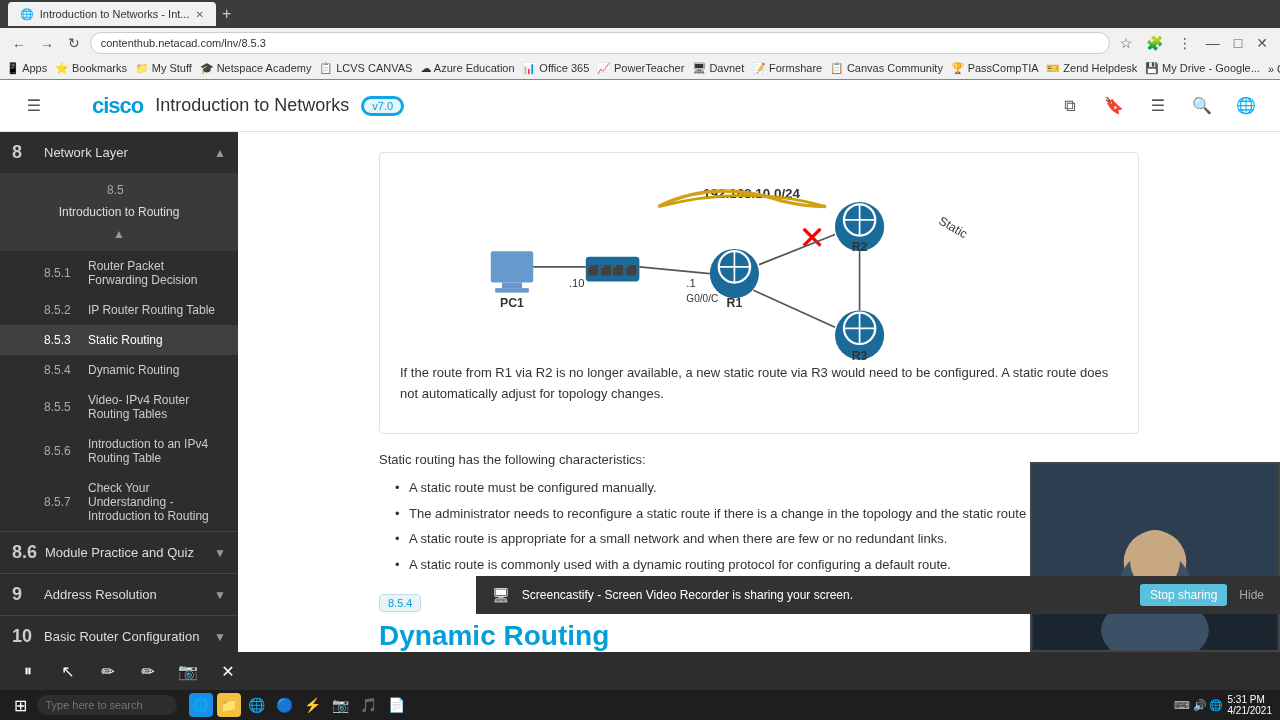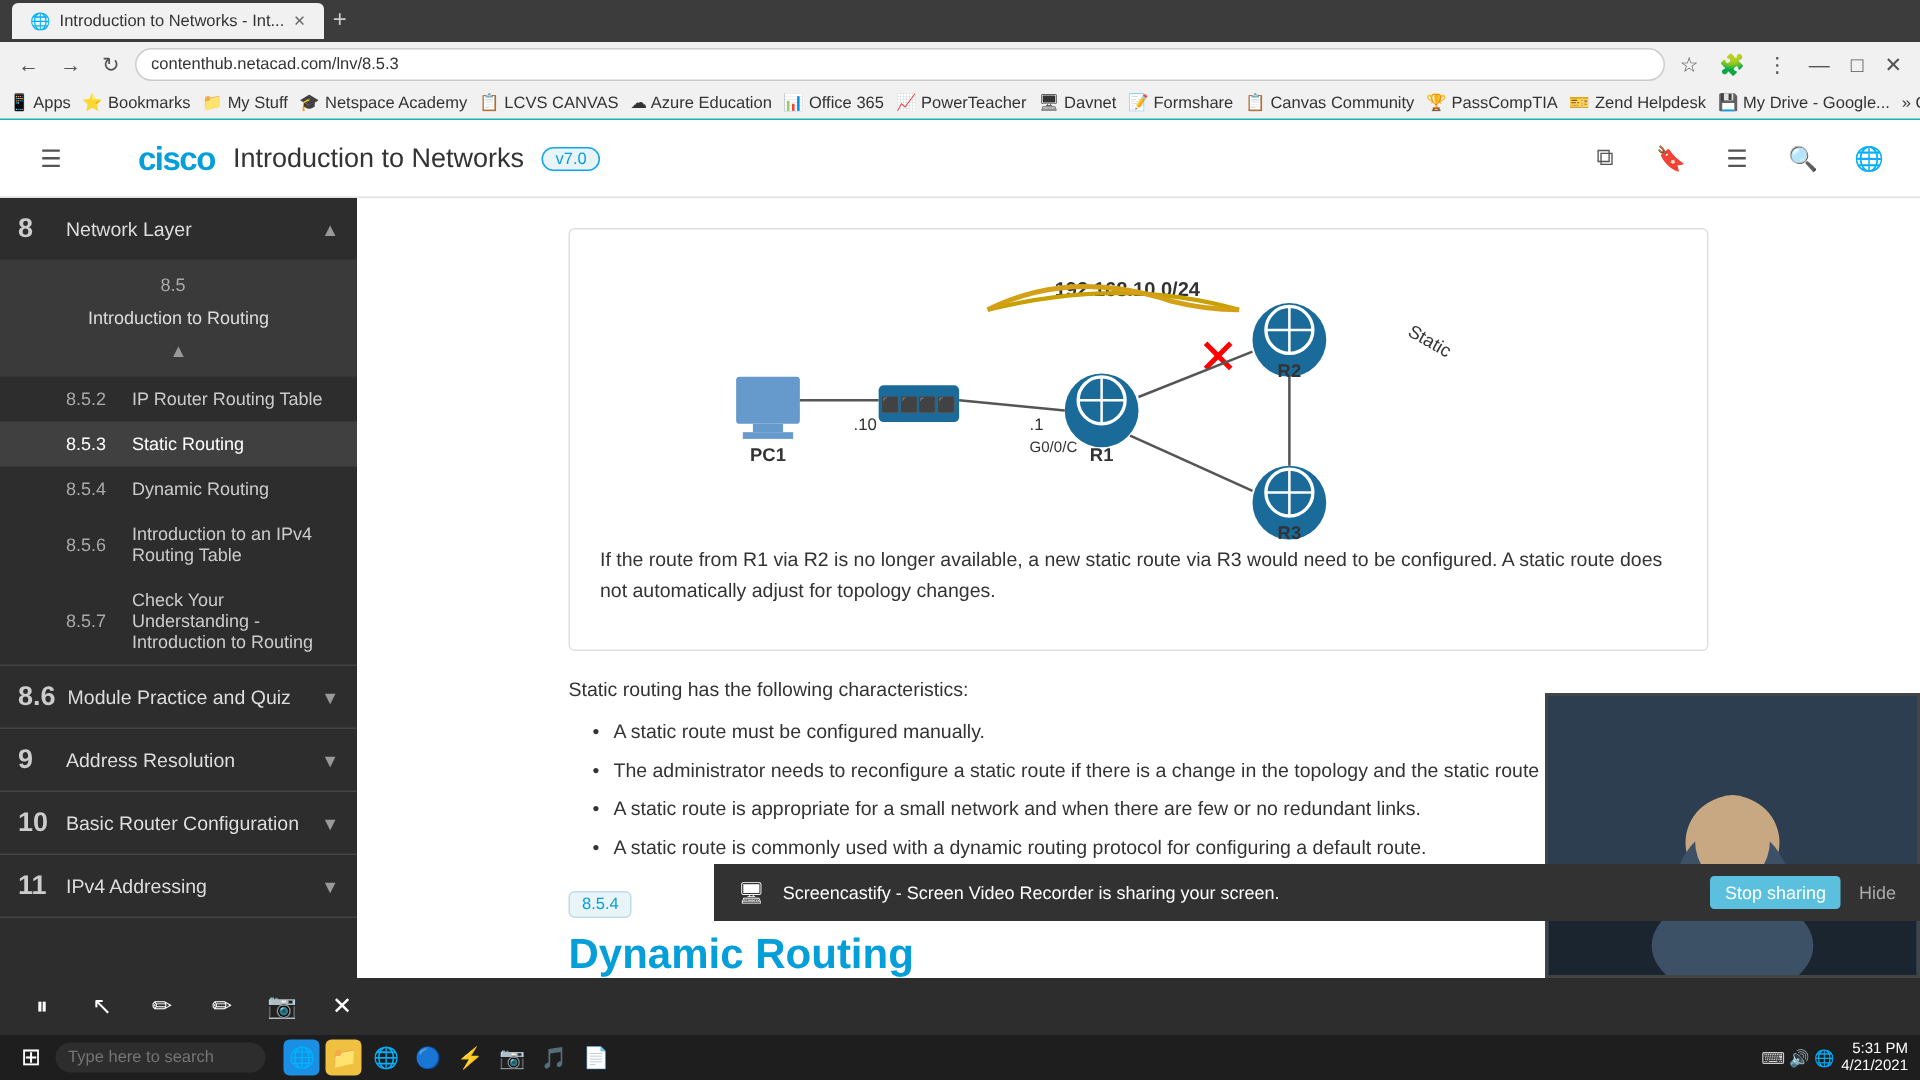--- a/index.html
+++ b/index.html
@@ -84,21 +84,21 @@
       letter-spacing: -1px;
     }
     .app-title {
       font-size: 18px;
       color: #333;
       font-weight: normal;
     }
     .version-badge {
       background: #e8f4f8;
       color: #049fd9;
-      border: 1px solid #0ea5e9;
+      border: 3px solid #0ea5e9;
       border-radius: 10px;
       padding: 1px 8px;
       font-size: 11px;
     }
     .header-spacer { flex: 1; }
     .header-icons { display: flex; gap: 8px; align-items: center; }
     .header-icon-btn {
       width: 36px; height: 36px;
       border: none; background: none;
       cursor: pointer;
@@ -368,21 +368,21 @@
       border-radius: 10px;
       height: 20px;
       padding: 0 8px;
       color: #aaa;
       font-size: 11px;
       width: 140px;
     }
     .taskbar-apps { display: flex; gap: 4px; align-items: center; margin-left: 8px; }
     .taskbar-app { width: 24px; height: 24px; border-radius: 4px; cursor: pointer; font-size: 14px; display: flex; align-items: center; justify-content: center; }
     .taskbar-spacer { flex: 1; }
-    .taskbar-time { color: white; font-size: 10px; text-align: right; }
+    .taskbar-time { color: white; font-size: 10px; }
     .taskbar-systray { display: flex; gap: 6px; align-items: center; color: #ccc; font-size: 11px; }
   </style>
 </head>
 <body>
 
 <div class="browser-bar">
   <div class="tab">
     <span>🌐</span>
     <span>Introduction to Networks - Int...</span>
     <span class="tab-close">✕</span>
@@ -449,30 +449,38 @@
         <span class="module-arrow">▲</span>
       </div>
 
       <div class="sidebar-section active-section">
         <span style="min-width:24px; color:#aaa; font-size:12px;">8.5</span>
         <span style="flex:1; font-size:12px; color:#ddd;">Introduction to Routing</span>
         <span style="color:#999; font-size:12px;">▲</span>
       </div>
 
       <div class="sidebar-item">
+        <span class="item-num">8.5.1</span>
+        <span>Router Packet Forwarding Decision</span>
+      </div>
+      <div class="sidebar-item">
         <span class="item-num">8.5.2</span>
         <span>IP Router Routing Table</span>
       </div>
       <div class="sidebar-item active">
         <span class="item-num active">8.5.3</span>
         <span>Static Routing</span>
       </div>
       <div class="sidebar-item">
         <span class="item-num">8.5.4</span>
         <span>Dynamic Routing</span>
+      </div>
+      <div class="sidebar-item">
+        <span class="item-num">8.5.5</span>
+        <span>Video- IPv4 Router Routing Tables</span>
       </div>
       <div class="sidebar-item">
         <span class="item-num">8.5.6</span>
         <span>Introduction to an IPv4 Routing Table</span>
       </div>
       <div class="sidebar-item">
         <span class="item-num">8.5.7</span>
         <span>Check Your Understanding - Introduction to Routing</span>
       </div>
     </div>

